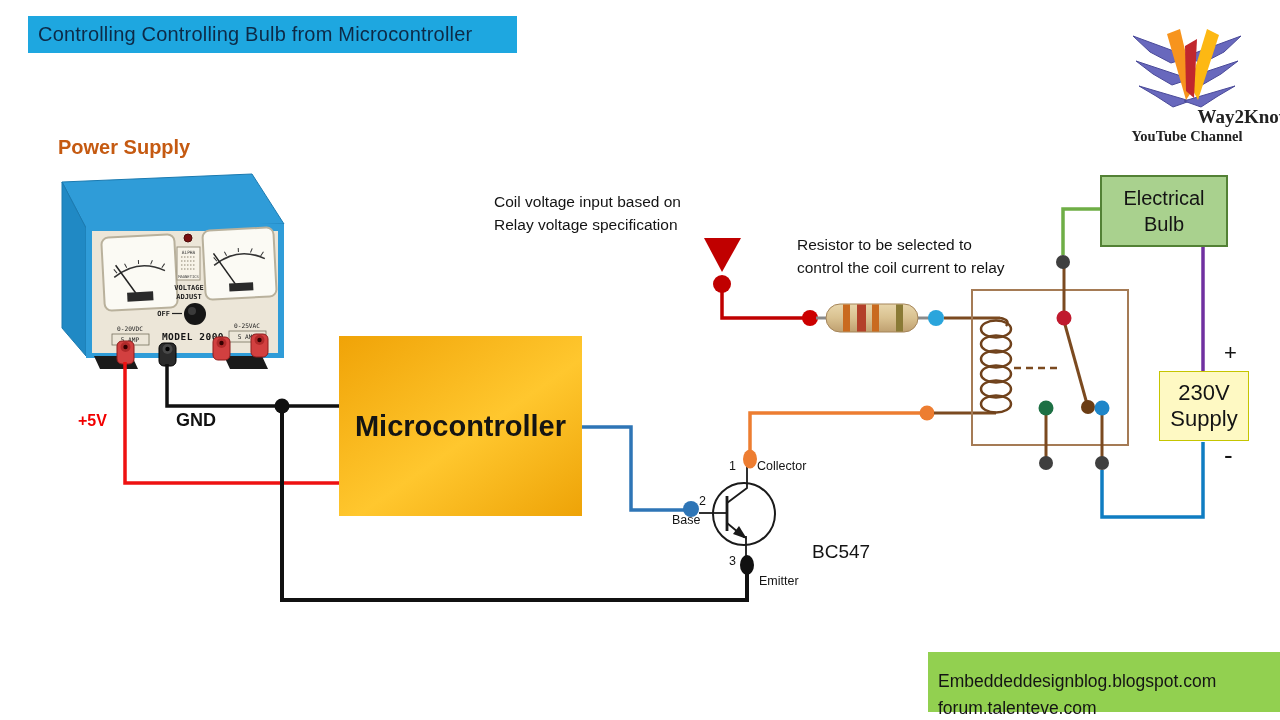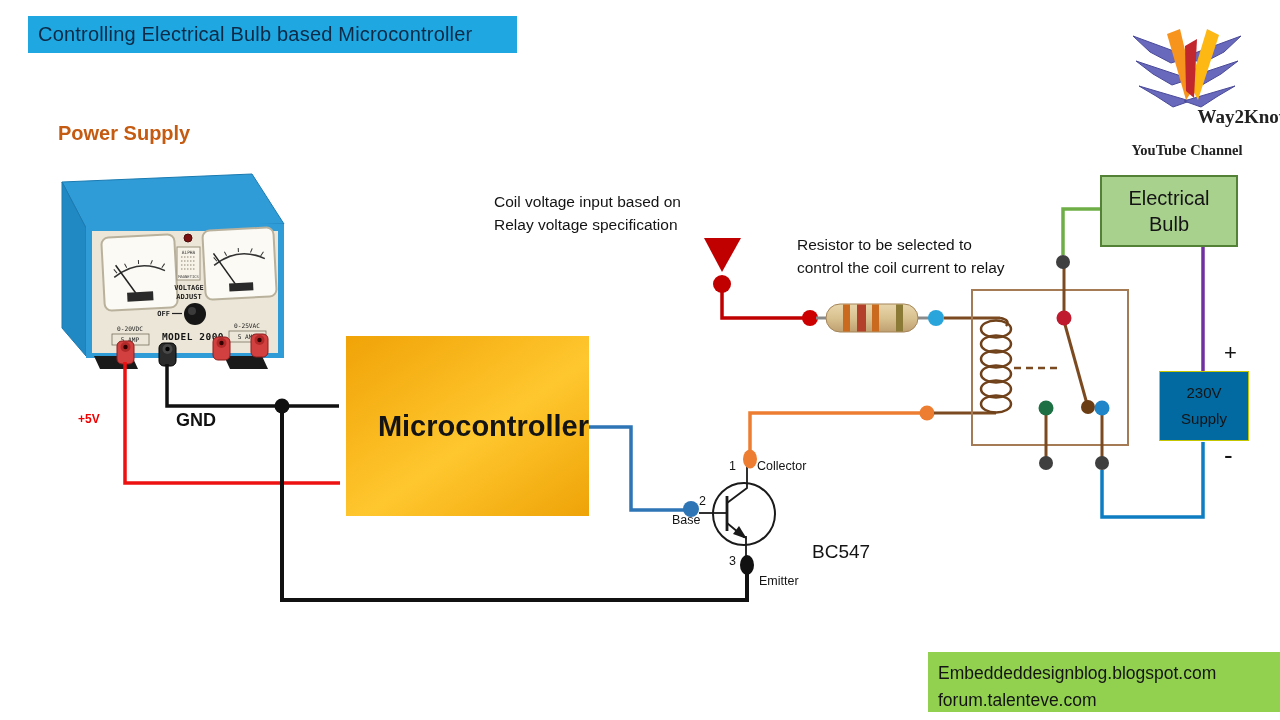--- a/index.html
+++ b/index.html
@@ -3,47 +3,47 @@
 <meta charset="utf-8">
 <style>
   html,body{margin:0;padding:0;background:#888;}
   .canvas{position:relative;width:1280px;height:720px;background:#ffffff;overflow:hidden;
           font-family:"Liberation Sans",sans-serif;color:#1a1a1a;}
   .abs{position:absolute;}
   svg{position:absolute;left:0;top:0;}
   .title-banner{left:28px;top:16px;width:489px;height:37px;background:#1ea7e0;
     display:flex;align-items:center;padding-left:10px;box-sizing:border-box;
     font-size:20px;color:#0d2a47;letter-spacing:.2px;}
-  .ps-label{left:58px;top:122px;font-size:20px;font-weight:bold;color:#c55a11;}
-  .lbl-5v{left:78px;top:412px;font-size:12px;font-weight:bold;color:#f20000;}
+  .ps-label{left:58px;top:136px;font-size:20px;font-weight:bold;color:#c55a11;}
+  .lbl-5v{left:78px;top:412px;font-size:16px;font-weight:bold;color:#f20000;}
   .lbl-gnd{left:176px;top:410px;font-size:18px;font-weight:bold;color:#111;}
-  .micro-box{left:346px;top:336px;width:243px;height:180px;
+  .micro-box{left:339px;top:336px;width:243px;height:180px;
     background:linear-gradient(145deg,#f0a307 0%,#ffc72e 55%,#eea307 100%);
-    display:flex;align-items:center;justify-content:flex-end;
+    display:flex;align-items:center;justify-content:center;
     font-size:29px;font-weight:600;color:#141414;}
   .ann{font-size:15.5px;line-height:23px;color:#141414;}
   .ann-coil{left:494px;top:190px;width:240px;}
   .ann-res{left:797px;top:233px;width:250px;}
   .pin{font-size:12.5px;color:#141414;}
   .bc547{left:812px;top:541px;font-size:19px;color:#141414;}
-  .bulb-box{left:1100px;top:175px;width:138px;height:72px;background:#a9d18e;
+  .bulb-box{left:1100px;top:175px;width:128px;height:72px;background:#a9d18e;
     border:2px solid #538135;box-sizing:border-box;display:flex;flex-direction:column;
     align-items:center;justify-content:center;font-size:20px;line-height:26px;color:#141414;}
-  .mains-box{left:1159px;top:371px;width:90px;height:70px;background:#0369a1;
+  .mains-box{left:1159px;top:371px;width:90px;height:70px;background:#fef9c3;
     border:1px solid #c5c500;box-sizing:border-box;display:flex;flex-direction:column;
-    align-items:center;justify-content:center;font-size:15px;line-height:26px;color:#141414;}
+    align-items:center;justify-content:center;font-size:22px;line-height:26px;color:#141414;}
   .sign{color:#141414;}
   .plus{left:1224px;top:340px;font-size:22px;}
   .minus{left:1224px;top:440px;font-size:26px;}
   .footer-box{left:928px;top:652px;width:352px;height:60px;background:#92d050;
-    box-sizing:border-box;padding:8px 0 0 10px;font-size:17.5px;line-height:27px;color:#141414;}
+    box-sizing:border-box;padding:16px 0 0 10px;font-size:17.5px;line-height:27px;color:#141414;}
   .logo-name{left:1165px;top:106px;width:160px;text-align:center;
     font-family:"Liberation Serif",serif;font-size:19px;font-weight:600;color:#222;}
   .logo-sub{left:1107px;top:128px;width:160px;text-align:center;
-    font-family:"Liberation Serif",serif;font-size:14.5px;font-weight:700;color:#222;margin-top:14px;}
+    font-family:"Liberation Serif",serif;font-size:14.5px;font-weight:700;color:#222;}
 </style>
 </head>
 <body>
 
 <div class="canvas">
 
   <svg width="1280" height="720" viewBox="0 0 1280 720">
     <defs>
       <linearGradient id="resgrad" x1="0" y1="0" x2="0" y2="1">
         <stop offset="0" stop-color="#e8d6ac"></stop>
@@ -214,21 +214,21 @@
       </g>
       <g>
         <path d="M1167 34 L1180 29 L1194 88 L1186 100 Z" fill="#f7941d"></path>
         <path d="M1207 29 L1219 35 L1198 100 L1190 85 Z" fill="#fdb813"></path>
         <path d="M1185 46 L1197 39 L1194 98 L1186 91 Z" fill="#c1272d"></path>
       </g>
     </g>
   </svg>
 
   <div class="abs title-banner">
-    <span>Controlling Electrical Bulb based Microcontroller</span>
+    <span>Controlling Controlling Bulb from Microcontroller</span>
   </div>
 
   <div class="abs ps-label">Power Supply</div>
   <div class="abs lbl-5v">+5V</div>
   <div class="abs lbl-gnd">GND</div>
 
   <div class="abs micro-box">
     <span>Microcontroller</span>
   </div>
 

